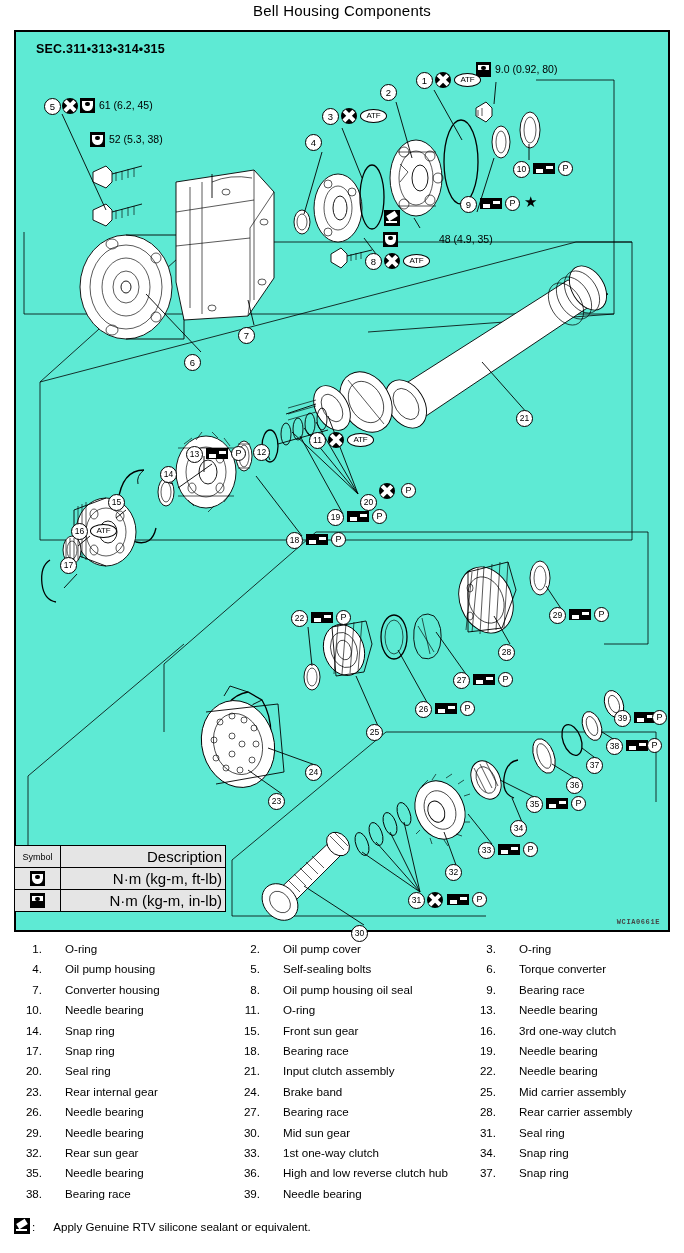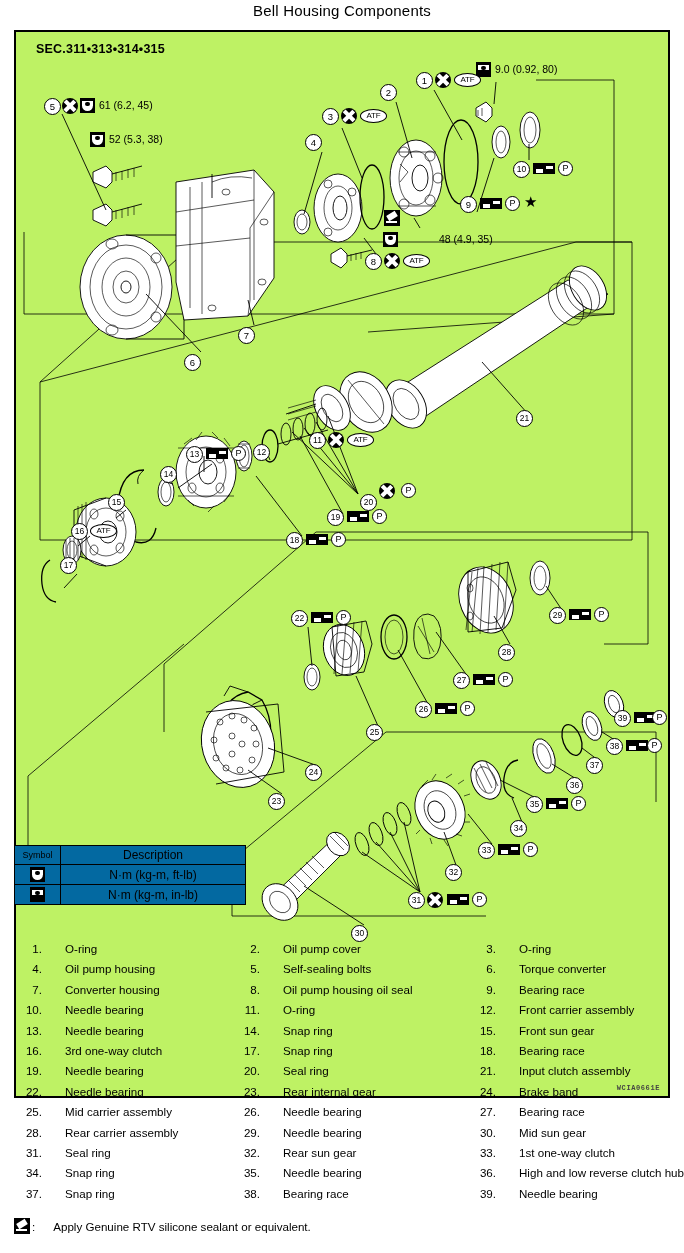--- a/index.html
+++ b/index.html
@@ -11,22 +11,22 @@
   #page{position:absolute;left:0;top:0;width:684px;height:1253px;}
 
   
   .page-title{
     position:absolute;left:0;top:2px;width:684px;text-align:center;
     font-size:15px;letter-spacing:.2px;
   }
 
   
   .diagram-frame{
-    position:absolute;left:14px;top:30px;width:656px;height:1068px;
-    border:2.5px solid #000;box-sizing:border-box;background:#bef264;
+    position:absolute;left:14px;top:30px;width:656px;height:902px;
+    border:2.5px solid #000;box-sizing:border-box;background:#5eead4;
   }
   .sec-header{
     position:absolute;left:20px;top:10px;font-size:12.5px;font-weight:bold;
     letter-spacing:.2px;
   }
   .drawing-id{
     position:absolute;right:8px;bottom:4px;font-size:7px;font-weight:bold;
     font-family:"Liberation Mono", monospace;letter-spacing:.6px;color:#444;
   }
 
@@ -112,30 +112,30 @@
   .sealant::after{
     content:"";position:absolute;left:2px;top:11px;width:11px;height:2.4px;
     background:#fff;
   }
 
   
   .tqtext{position:absolute;font-size:10.5px;white-space:nowrap;}
 
   
   .legend{
-    position:absolute;left:14px;top:845px;width:232px;
-    border:1.4px solid #000;border-collapse:collapse;background:#0369a1;
+    position:absolute;left:14px;top:845px;width:212px;
+    border:1.4px solid #000;border-collapse:collapse;background:#e5e5e5;
     font-size:9px;
   }
   .legend td,.legend th{
     border:1.1px solid #000;padding:2px 3px;text-align:center;
     font-weight:normal;height:17px;box-sizing:border-box;
   }
   .legend .c1{width:46px;}
-  .legend .c2{text-align:center;font-size:12px;}
+  .legend .c2{text-align:right;font-size:15px;}
   .legend th{font-size:9px;}
 
   
   .parts{
     position:absolute;left:14px;top:942px;width:660px;
     display:grid;grid-template-columns:218px 236px 206px;
     row-gap:0;column-gap:0;
   }
   .pitem{display:flex;align-items:flex-start;height:20.4px;font-size:11.6px;}
   .pnum{width:28px;text-align:right;padding-right:10px;flex:none;}
@@ -728,24 +728,20 @@
       </div>
       <div class="pitem">
         <span class="pnum">10.</span>
         <span class="plabel">Needle bearing</span>
       </div>
       <div class="pitem">
         <span class="pnum">11.</span>
         <span class="plabel">O-ring</span>
       </div>
       <div class="pitem">
-        <span class="pnum">12.</span>
-        <span class="plabel">Front carrier assembly</span>
-      </div>
-      <div class="pitem">
         <span class="pnum">13.</span>
         <span class="plabel">Needle bearing</span>
       </div>
       <div class="pitem">
         <span class="pnum">14.</span>
         <span class="plabel">Snap ring</span>
       </div>
       <div class="pitem">
         <span class="pnum">15.</span>
         <span class="plabel">Front sun gear</span>

